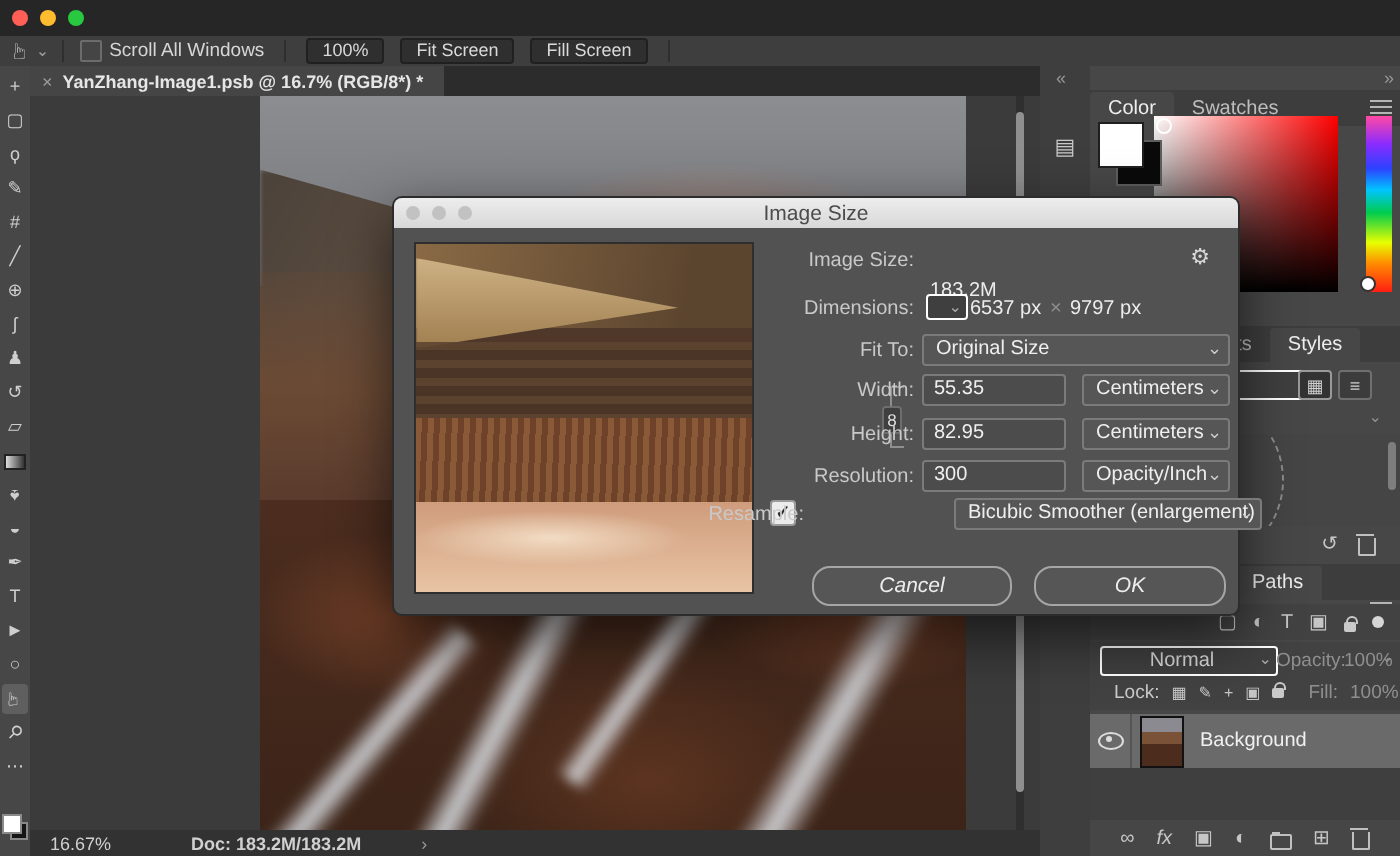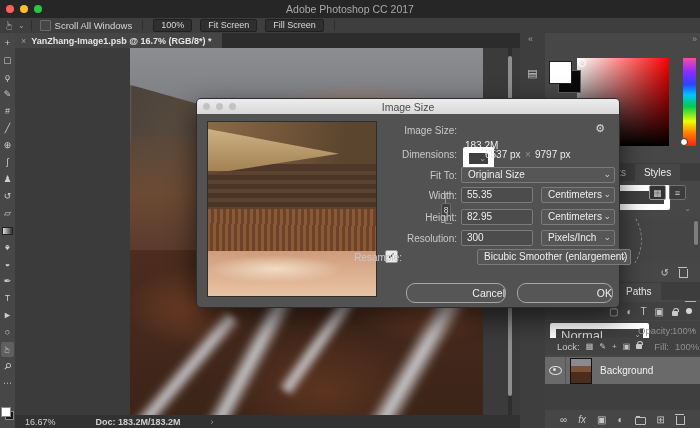--- a/index.html
+++ b/index.html
@@ -84,21 +84,21 @@
           background:radial-gradient(ellipse 90px 18px at 40% 40%,#f2dcc4,rgba(0,0,0,0) 75%),
                      linear-gradient(180deg,#cf9c7c,#e8c4a4);}
   .fld-label{position:absolute;width:80px;text-align:right;color:#c9c9c9;font-size:10px;}
   .fld-val{position:absolute;color:#ececec;font-size:10px;}
   .inp{position:absolute;height:14px;background:#4c4c4c;border:1px solid #7b7b7b;border-radius:2px;
        color:#efefef;font-size:10px;line-height:14px;padding:0 5px;}
   .dd{position:absolute;height:14px;background:#565656;border:1px solid #7b7b7b;border-radius:2px;
       color:#efefef;font-size:10px;line-height:14px;padding:0 14px 0 6px;white-space:nowrap;overflow:hidden;}
   .dd::after{content:"⌄";position:absolute;right:3px;top:-1px;color:#cfcfcf;font-size:9px;}
   .pill{position:absolute;height:18px;border:1px solid #a6a6a6;border-radius:9px;background:#565656;
-        color:#ededed;font-size:10.5px;text-align:right;line-height:18px;}
+        color:#ededed;font-size:10.5px;text-align:center;line-height:18px;font-style:italic;}
   .chk{position:absolute;width:11px;height:11px;background:#ececec;border-radius:2px;border:1px solid #9a9a9a;
        color:#2c2c2c;font-size:9px;line-height:11px;text-align:center;font-weight:bold;}
   .linkbr{position:absolute;border-left:1px solid #8f8f8f;width:6px;}
   .linkbr::before,.linkbr::after{content:"";position:absolute;left:0;width:6px;height:1px;background:#8f8f8f;}
   .linkbr::before{top:0}.linkbr::after{bottom:0}
   .link8{position:absolute;background:#3f3f3f;border:1px solid #6e6e6e;border-radius:2px;color:#dcdcdc;
          width:8px;height:12px;font-size:8.5px;line-height:12px;text-align:center;}
   .gear{color:#d8d8d8;font-size:11px;}
 
   
@@ -117,22 +117,22 @@
         background:linear-gradient(180deg,rgba(0,0,0,0),#000),linear-gradient(90deg,#fff,#f00);}
   .sat-marker{position:absolute;width:6px;height:6px;border:1px solid #fff;border-radius:50%;}
   .hue-strip{position:absolute;width:13px;height:88px;
         background:linear-gradient(180deg,#ff49a4 0%,#8a2bff 16%,#2b43ff 30%,#00c4ff 42%,#00cc4e 55%,#e8ff00 72%,#ff8a00 84%,#ff1e12 100%);}
   .hue-marker{position:absolute;width:6px;height:6px;background:#fff;border-radius:50%;border:1px solid #333;}
   .view-btn{position:absolute;width:15px;height:13px;border:1px solid #6f6f6f;border-radius:2px;background:#3c3c3c;
         display:flex;align-items:center;justify-content:center;color:#cfcfcf;font-size:9px;}
   .dash-circle{position:absolute;border:1px dashed #8d8d8d;border-radius:50%;}
   .row-label{color:#c9c9c9;font-size:9.5px;}
   .dim{color:#8f8f8f;}
-  .mini-dd{position:absolute;height:13px;background:#3f3f3f;border:6px solid #ffffff;border-radius:2px;
-        color:#d6d6d6;font-size:13px;line-height:13px;padding:0 12px 0 5px;}
+  .mini-dd{position:absolute;height:13px;background:#3f3f3f;border:1px solid #ffffff;border-radius:2px;
+        color:#d6d6d6;font-size:10px;line-height:13px;padding:0 12px 0 5px;text-align:center;}
   .mini-dd::after{content:"⌄";position:absolute;right:2px;top:-1px;color:#a8a8a8;font-size:8px;}
   .icon{color:#c6c6c6;}
   .eye{position:relative;width:11px;height:7px;border:1px solid #ddd;border-radius:50%;}
   .eye::after{content:"";position:absolute;left:3px;top:1px;width:3px;height:3px;border-radius:50%;background:#ddd;}
   .lockicon{position:relative;width:6px;height:5px;background:#c9c9c9;border-radius:1px;margin-top:4px;}
   .lockicon::before{content:"";position:absolute;left:1px;top:-3px;width:4px;height:3px;border:1px solid #c9c9c9;border-bottom:none;border-radius:3px 3px 0 0;}
   .trash{position:relative;width:7px;height:8px;border:1px solid #c0c0c0;border-top:none;border-radius:0 0 1px 1px;margin-top:2px;}
   .trash::before{content:"";position:absolute;left:-2px;top:-2px;width:9px;height:1px;background:#c0c0c0;}
   .folder{position:relative;width:9px;height:6px;border:1px solid #c0c0c0;border-radius:1px;margin-top:3px;}
   .folder::before{content:"";position:absolute;left:0;top:-2px;width:4px;height:1px;background:#c0c0c0;}
@@ -142,21 +142,20 @@
 </style>
 </head>
 <body>
 
 <div class="app">
 
   <div class="abs titlebar">
     <span class="tl-dot" style="background:#ff5f57"></span>
     <span class="tl-dot" style="background:#febc2e"></span>
     <span class="tl-dot" style="background:#28c840"></span>
-    <span class="win-title">Adobe Photoshop CC 2017</span>
   </div>
 
   <div class="abs optionsbar">
     <span style="margin-left:5px" class="hand-glyph">☞</span>
     <span style="color:#9f9f9f;font-size:8px;margin-left:3px">⌄</span>
     <span class="sep"></span>
     <span class="cb-box"></span>
     <span>Scroll All Windows</span>
     <span class="sep" style="margin-left:10px"></span>
     <span class="opt-btn">100%</span>
@@ -269,20 +268,25 @@
         <span>▤</span>
       </div>
     <div class="strip-btn" style="top:82px">
         <span>☼</span>
       </div>
   </div>
 
   <div class="abs panels">
     <span style="position:absolute;right:3px;top:1px;color:#9a9a9a;font-size:9px">»</span>
 
+    <div class="ptabs" style="top:12px">
+      <span class="ptab active">Color</span>
+      <span class="ptab">Swatches</span>
+      <span class="hamb"></span>
+    </div>
     <div class="bg-sw" style="left:13px;top:37px"></div>
     <div class="fg-sw" style="left:4px;top:28px"></div>
     <div class="sat-square" style="left:32px;top:25px">
       <div class="sat-marker" style="left:1px;top:1px"></div>
     </div>
     <div class="hue-strip" style="left:138px;top:25px">
       <div class="hue-marker" style="left:-3px;top:80px"></div>
     </div>
 
     <div class="ptabs" style="top:130px">
@@ -400,21 +404,21 @@
     <div class="fld-label" style="left:180px;top:91px">Width:</div>
     <div class="inp" style="left:264px;top:88px;width:60px">55.35</div>
     <div class="dd" style="left:344px;top:88px;width:52px"><span>Centimeters</span></div>
 
     <div class="fld-label" style="left:180px;top:113px">Height:</div>
     <div class="inp" style="left:264px;top:110px;width:60px">82.95</div>
     <div class="dd" style="left:344px;top:110px;width:52px"><span>Centimeters</span></div>
 
     <div class="fld-label" style="left:180px;top:134px">Resolution:</div>
     <div class="inp" style="left:264px;top:131px;width:60px">300</div>
-    <div class="dd" style="left:344px;top:131px;width:52px"><span>Pixels/Inch</span></div>
+    <div class="dd" style="left:344px;top:131px;width:52px"><span>Opacity/Inch</span></div>
 
     <div class="chk" style="left:188px;top:151px">✓</div>
     <div class="fld-label" style="left:125px;top:153px">Resample:</div>
     <div class="dd" style="left:280px;top:150px;width:132px"><span>Bicubic Smoother (enlargement)</span></div>
 
     <div class="pill" style="left:209px;top:184px;width:98px">Cancel</div>
     <div class="pill" style="left:320px;top:184px;width:94px">OK</div>
   </div>
 
 </div>

